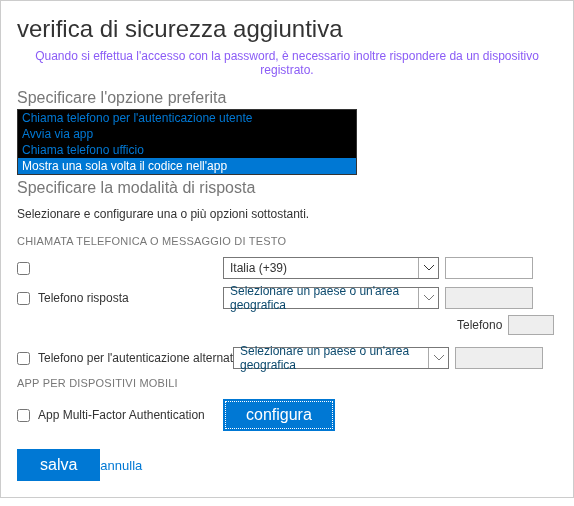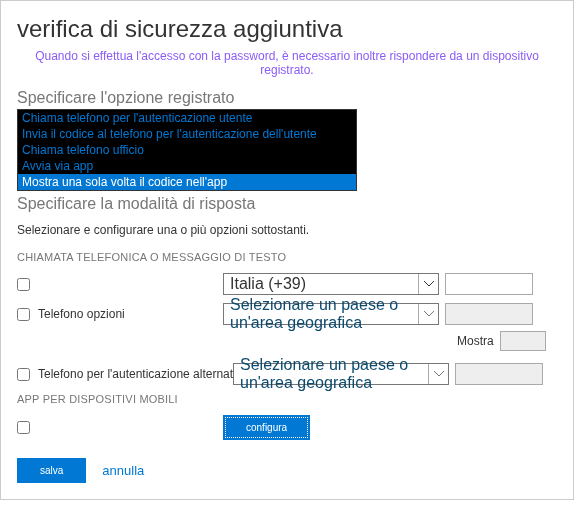--- a/index.html
+++ b/index.html
@@ -75,21 +75,21 @@
 .col-label { width: 200px; display:flex; align-items:center; gap:8px;}
 .select-wrap {
   position: relative;
   width: 216px;
   height: 22px;
   border: 1px solid #777;
   background: #fff;
   display:flex;
   align-items:center;
   padding: 0 8px 0 6px;
-  font-size: 16px;
+  font-size: 12px;
 }
 .select-wrap.disabled { color:#0c4a6e; }
 .select-wrap .chev {
   position:absolute;
   right:0; top:0;
   width:20px; height:100%;
   display:flex; align-items:center; justify-content:center;
   border-left:1px solid #aaa;
 }
 .input-box {
@@ -98,53 +98,51 @@
   background:#fff;
 }
 .input-box.disabled { background:#eee; }
 .ext-row { margin-left: 440px; display:flex; align-items:center; gap:6px; margin-top:-2px; margin-bottom:12px;}
 .ext-label { font-size:12px; color:#333; }
 .ext-input { width:46px; height:20px; border:1px solid #aaa; background:#eee;}
 .app-section { margin-top:6px;}
 .btn {
   border:none;
   padding: 6px 22px;
-  font-size: 10px;
+  font-size: 16px;
   cursor:pointer;
 }
 .btn-primary {
   background:#0078d4;
   color:#fff;
   border:1px dotted #0078d4;
 }
 .btn-dotted { outline:1px dotted #fff; outline-offset:-3px;}
 .actions {
   margin-top:18px;
   display:flex;
   align-items:center;
-  gap:16px;
 }
 .link {
   color:#0078d4;
   cursor:pointer;
   font-size:13px;
 }
 </style>
 </head>
 <body>
 
 <h1>verifica di sicurezza aggiuntiva</h1>
 <p class="subtext">Quando si effettua l'accesso con la password, è necessario inoltre rispondere da un dispositivo registrato.</p>
 
-<h2>Specificare l'opzione registrato</h2>
+<h2>Specificare l'opzione preferita</h2>
 <div class="listbox">
   <div class="listbox-item">Chiama telefono per l'autenticazione utente</div>
-  <div class="listbox-item">Invia il codice al telefono per l'autenticazione dell'utente</div>
+  <div class="listbox-item">Avvia via app</div>
   <div class="listbox-item">Chiama telefono ufficio</div>
-  <div class="listbox-item">Avvia via app</div>
   <div class="listbox-item selected">Mostra una sola volta il codice nell'app</div>
 </div>
 
 <h2 class="second">Specificare la modalità di risposta</h2>
 <p class="help">Selezionare e configurare una o più opzioni sottostanti.</p>
 
 <div class="section-label">CHIAMATA TELEFONICA O MESSAGGIO DI TESTO</div>
 
 <div class="row">
   <div class="col-label">
@@ -157,34 +155,34 @@
           <path d="M0 0 L5 5 L10 0" stroke="#333" fill="none"></path>
         </svg>
       </span>
   </div>
   <input class="input-box" style="">
 </div>
 
 <div class="row">
   <div class="col-label">
     <input type="checkbox" class="cb" style="">
-    <span class="lbl">Telefono opzioni</span>
+    <span class="lbl">Telefono risposta</span>
   </div>
   <div class="select-wrap disabled">
     <span>Selezionare un paese o un'area geografica</span>
     <span class="chev">
         <svg width="10" height="6">
           <path d="M0 0 L5 5 L10 0" stroke="#777" fill="none"></path>
         </svg>
       </span>
   </div>
   <input class="input-box disabled" disabled="" style="">
 </div>
 <div class="ext-row">
-  <span class="ext-label">Mostra</span>
+  <span class="ext-label">Telefono</span>
   <input class="ext-input" disabled="" style="">
 </div>
 
 <div class="row">
   <div class="col-label" style="width:210px;">
     <input type="checkbox" class="cb" style="">
     <span class="lbl">Telefono per l'autenticazione alternativo</span>
   </div>
   <div class="select-wrap disabled">
     <span>Selezionare un paese o un'area geografica</span>
@@ -195,20 +193,21 @@
       </span>
   </div>
   <input class="input-box disabled" disabled="" style="">
 </div>
 
 <div class="app-section">
   <div class="section-label">APP PER DISPOSITIVI MOBILI</div>
   <div class="row">
     <div class="col-label">
       <input type="checkbox" class="cb" style="">
+      <span class="lbl">App Multi-Factor Authentication</span>
     </div>
     <button class="btn btn-primary btn-dotted">configura</button>
   </div>
 </div>
 
 <div class="actions">
   <button class="btn btn-primary">salva</button>
   <span class="link">annulla</span>
 </div>
 

